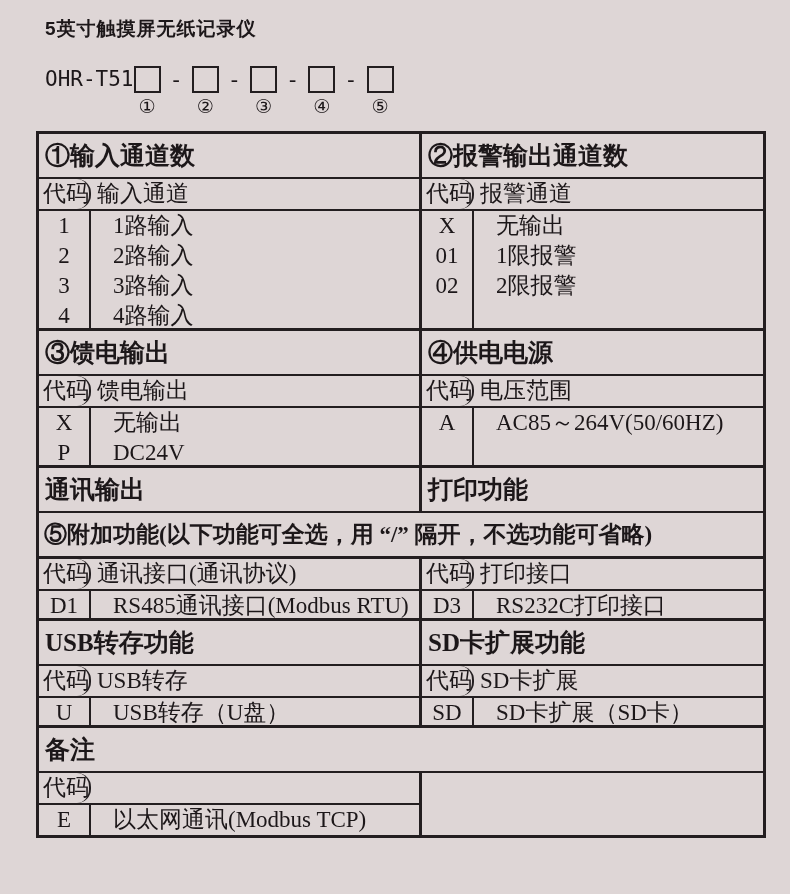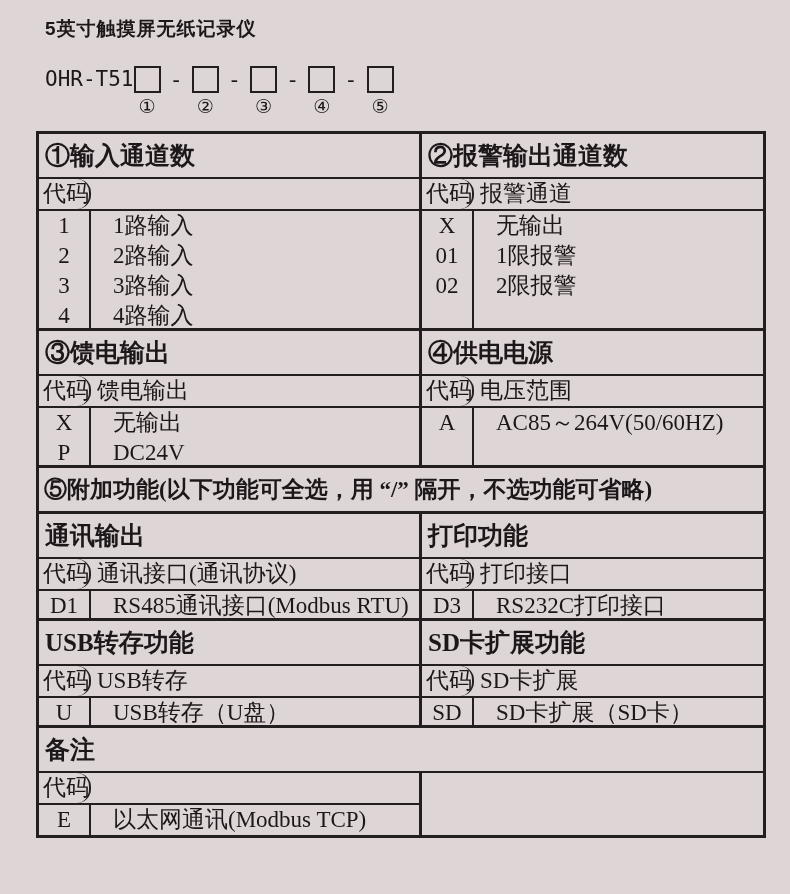--- a/index.html
+++ b/index.html
@@ -119,20 +119,21 @@
         <div class="sec-title">①输入通道数</div>
       </div>
       <div class="half-r">
         <div class="sec-title">②报警输出通道数</div>
       </div>
     </div>
 
     <div class="band">
       <div class="half-l">
         <div class="code-cell">代码</div>
+        <div class="desc-cell">输入通道</div>
       </div>
       <div class="half-r">
         <div class="code-cell">代码</div>
         <div class="desc-cell">报警通道</div>
       </div>
     </div>
 
     <div class="band thick" style="height:120px">
       <div class="half-l">
         <div class="code-col">
@@ -196,31 +197,31 @@
       <div class="half-r">
         <div class="code-col">
           <div class="line">A</div>
         </div>
         <div class="desc-col">
           <div class="line">AC85～264V(50/60HZ)</div>
         </div>
       </div>
     </div>
 
+    <div class="band">
+      <div class="half-l">
+        <div class="sec-title">通讯输出</div>
+      </div>
+      <div class="half-r">
+        <div class="sec-title">打印功能</div>
+      </div>
+    </div>
+
     <div class="band thick">
       <div class="banner">⑤附加功能(以下功能可全选，用 “/” 隔开，不选功能可省略)</div>
-    </div>
-
-    <div class="band">
-      <div class="half-l">
-        <div class="sec-title">通讯输出</div>
-      </div>
-      <div class="half-r">
-        <div class="sec-title">打印功能</div>
-      </div>
     </div>
 
     <div class="band">
       <div class="half-l">
         <div class="code-cell">代码</div>
         <div class="desc-cell">通讯接口(通讯协议)</div>
       </div>
       <div class="half-r">
         <div class="code-cell">代码</div>
         <div class="desc-cell">打印接口</div>

